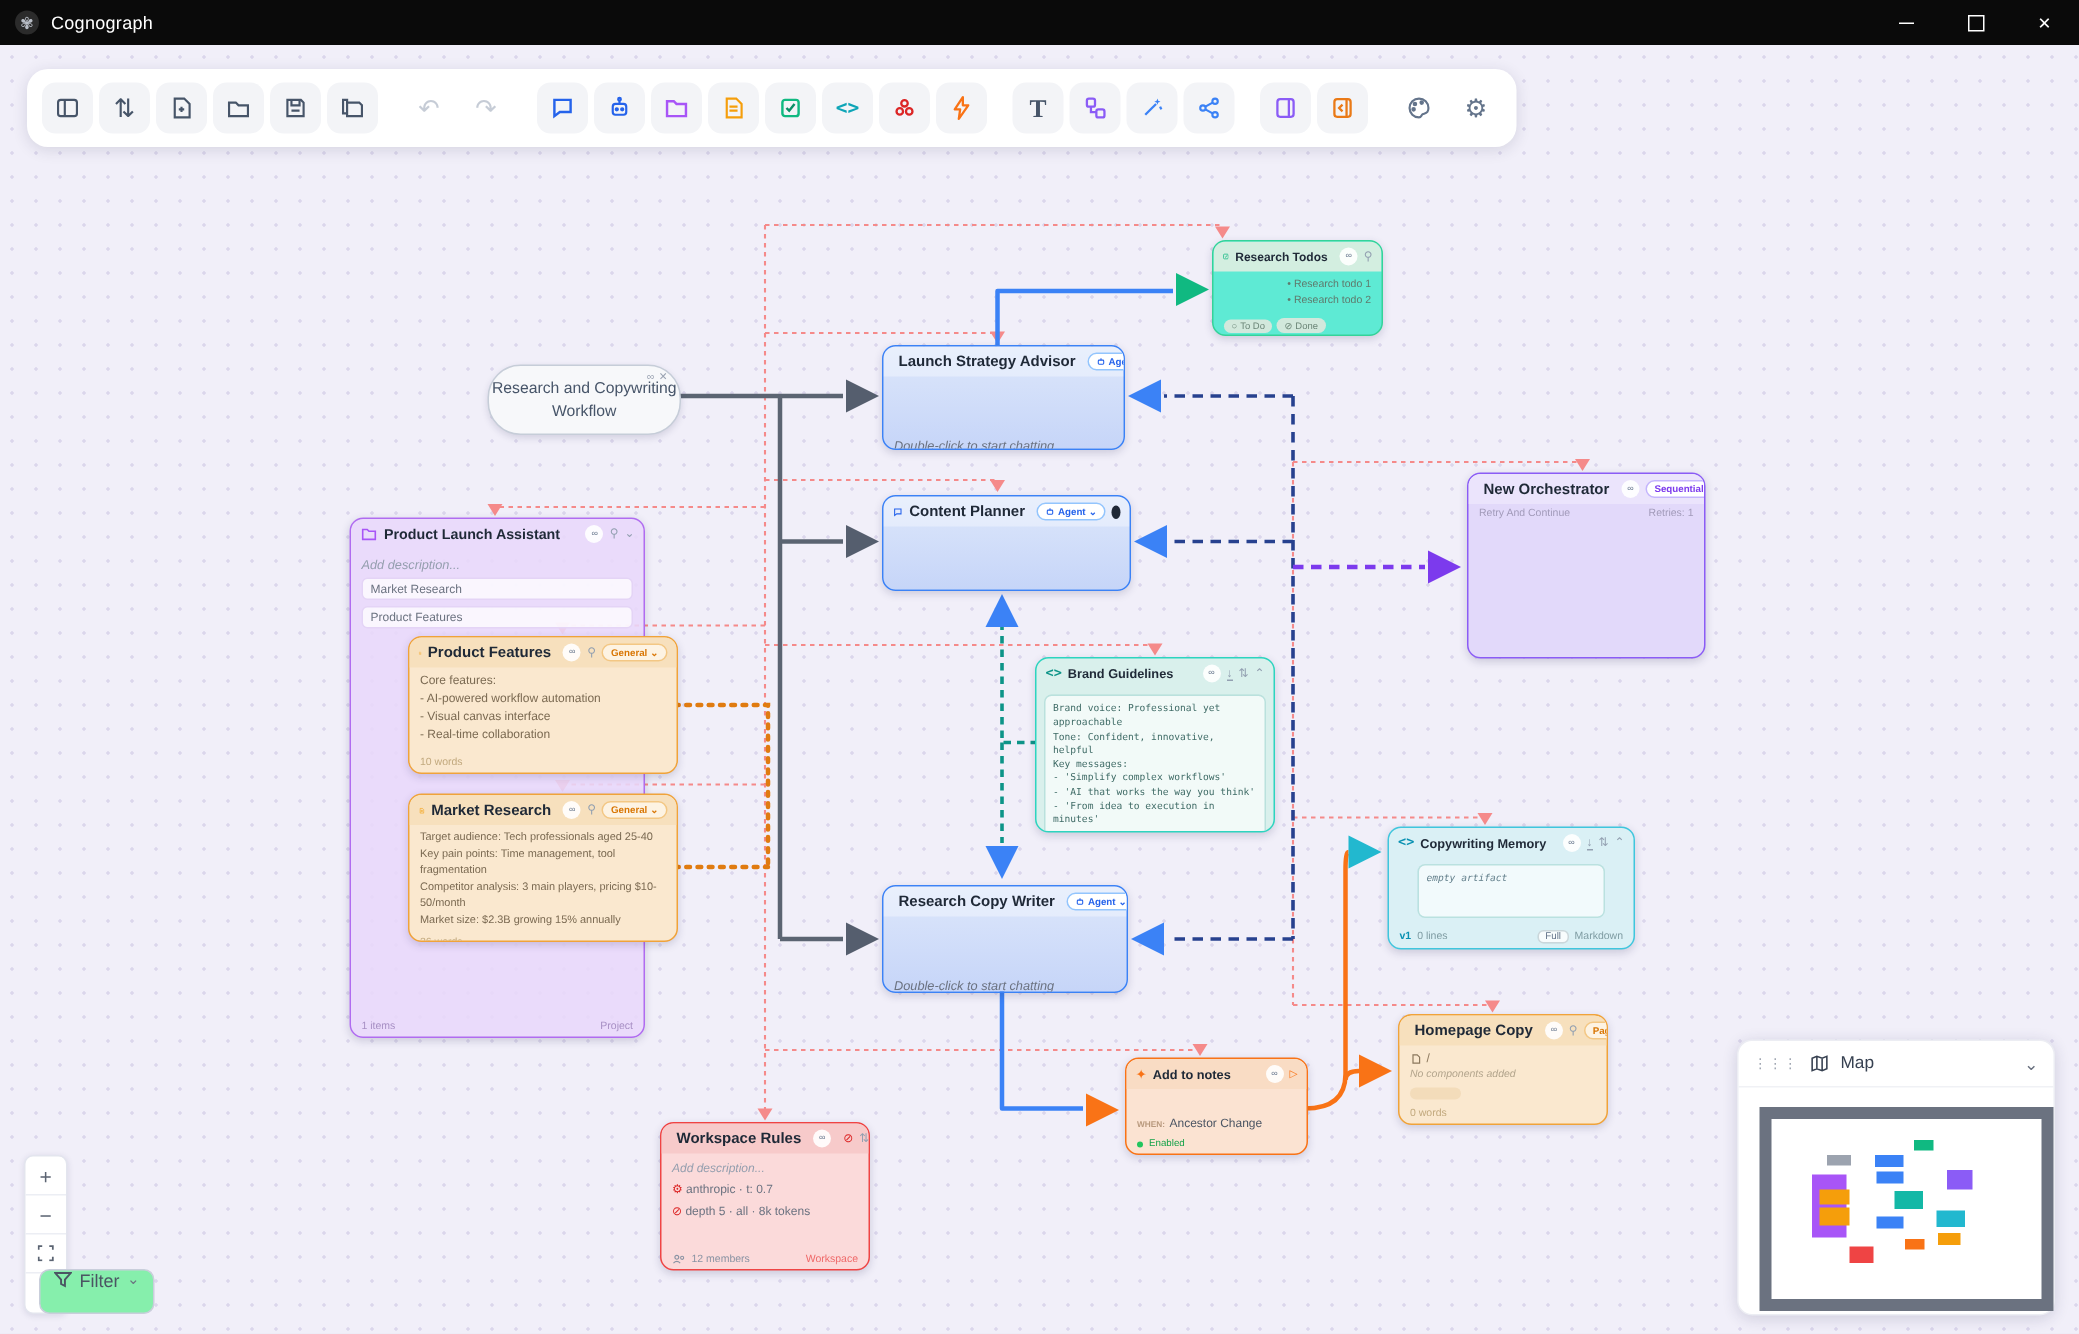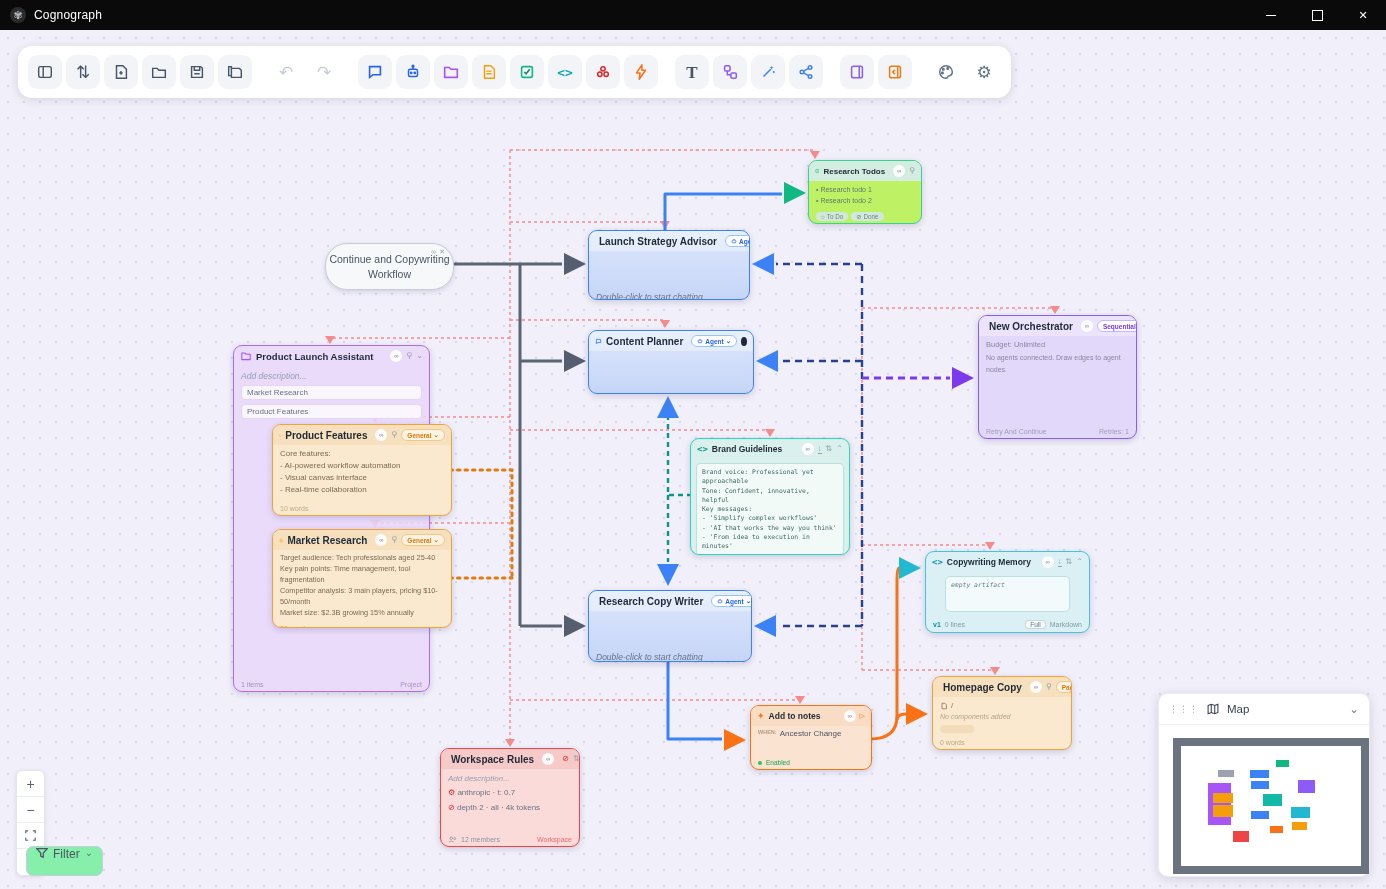--- a/index.html
+++ b/index.html
@@ -41,21 +41,21 @@
     background:#fff;display:flex;align-items:center;gap:2px;white-space:nowrap;}
   .placeholder{font-style:italic;color:#949eae;}
   .mono{font-family:"DejaVu Sans Mono",monospace;}
   
   .chat{border-color:#3b82f6;background:linear-gradient(#dde7fb,#c6d5f8);}
   .chat .nh{background:rgba(255,255,255,.35);}
   .chat .nb{font-style:italic;font-size:8.5px;color:#6b7280;margin-top:38px;}
   .chat .nf{background:rgba(59,98,190,.08);}
   .dot-avatar{width:9px;height:9px;border-radius:50%;background:#1f2937;}
   
-  .todo{border-color:#34d399;background:#bef264;}
+  .todo{border-color:#34d399;background:#5eead4;text-align:right;}
   .todo .nh{background:#d3eee0;}
   .badge{background:#d2e8dc;border-radius:7px;padding:1px 5px;color:#6b8577;font-size:6.3px;display:flex;gap:2px;align-items:center;}
   
   .orch{border-color:#8b5cf6;background:#e2d9fa;}
   .orch .nh{background:#ebe4fc;}
   
   .proj{border-color:#b06cf0;background:rgba(232,216,250,.88);}
   .proj .row{background:rgba(255,255,255,.75);border:1px solid #e4d4f6;border-radius:4px;
     padding:2px 5px;margin:4px 0;color:#6b7280;font-size:8px;}
   
@@ -339,21 +339,21 @@
   <button class="tb" style="background:none">
       <span class="g" style="color:#64748b">⚙</span>
     </button>
 </div>
 
 <div class="sticky" style="left:325px;top:243px;width:127px;height:45px;">
   <span class="ic">
       <span>∞</span>
       <span>✕</span>
     </span>
-  <span>Continue and Copywriting Workflow</span>
+  <span>Research and Copywriting Workflow</span>
 </div>
 
 <div class="node todo" style="left:808px;top:160px;width:112px;height:62px;">
   <div class="nh">
     <svg width="10" height="10" viewBox="0 0 20 20" fill="none" stroke="#10b981" stroke-width="2.2">
         <rect x="3" y="3" width="14" height="14" rx="3"></rect>
         <path d="M7 10 l2.5 2.5 L14 6"></path>
       </svg>
     <span class="t" style="font-size:8px">Research Todos</span>
     <span class="sp"></span>
@@ -466,24 +466,20 @@
       </svg>
     <span class="t">New Orchestrator</span>
     <span class="sp"></span>
     <span class="cb" style="font-size:6px">∞</span>
     <span class="pill" style="border-color:#c4b5fd;color:#7c3aed">
         <span>Sequential</span>
         <span>⌄</span>
       </span>
 
   </div>
-  <div class="nb" style="font-size:7.5px;color:#8b85a3;line-height:1.7">
-    <div>Budget: Unlimited</div>
-    <div style="font-size:7px">No agents connected. Draw edges to agent nodes.</div>
-  </div>
   <div class="nf" style="color:#a29bba">
     <span>Retry And Continue</span>
     <span class="sp"></span>
     <span>Retries: 1</span>
   </div>
 </div>
 
 <div class="node proj" style="left:233px;top:345px;width:195px;height:345px;">
   <div class="nh">
     <svg width="12" height="12" viewBox="0 0 20 20" fill="none" stroke="#a855f7" stroke-width="1.8">
@@ -606,21 +602,21 @@
 </div>
 
 <div class="node trig" style="left:750px;top:705px;width:120px;height:63px;">
   <div class="nh">
     <span style="color:#f97316;font-size:9px">✦</span>
     <span class="t" style="font-size:8.5px">Add to notes</span>
     <span class="sp"></span>
     <span class="cb" style="font-size:6px">∞</span>
     <span style="color:#f97316;font-size:7px">▷</span>
   </div>
-  <div class="nb" style="display:flex;align-items:flex-start;gap:3px">
+  <div class="nb" style="display:flex;align-items:flex-end;gap:3px">
     <span style="font-size:5.5px;color:#b99a7e;font-weight:bold">WHEN:</span>
     <span style="font-size:8px;color:#4b5563">Ancestor Change</span>
   </div>
   <div class="nf" style="color:#16a34a;font-size:6.5px">
     <span style="width:4px;height:4px;border-radius:50%;background:#22c55e;display:inline-block"></span>
     <span>Enabled</span>
   </div>
 </div>
 
 <div class="node note" style="left:932px;top:676px;width:138px;height:72px;">
@@ -666,21 +662,21 @@
     <svg width="10" height="7" viewBox="0 0 12 8">
         <path d="M1 4 Q6 0 11 4 Q6 8 1 4 Z" fill="none" stroke="#6b7280" stroke-width="1"></path>
         <circle cx="6" cy="4" r="1.4" fill="#6b7280"></circle>
       </svg>
     <span class="mi" style="color:#dc2626">⊘</span>
     <span class="mi">⇅</span>
   </div>
   <div class="nb" style="line-height:1.8">
     <div class="placeholder">Add description...</div>
     <div style="color:#6b7280"><span style="color:#dc2626">⚙</span> <span>anthropic · t: 0.7</span></div>
-    <div style="color:#6b7280"><span style="color:#dc2626">⊘</span> <span>depth 2 · all · 4k tokens</span></div>
+    <div style="color:#6b7280"><span style="color:#dc2626">⊘</span> <span>depth 5 · all · 8k tokens</span></div>
   </div>
   <div class="nf">
     <svg width="9" height="7" viewBox="0 0 14 10">
         <circle cx="5" cy="3" r="2" fill="none" stroke="#8a93a3" stroke-width="1.2"></circle>
         <path d="M1.5 9 Q5 5.5 8.5 9" fill="none" stroke="#8a93a3" stroke-width="1.2"></path>
         <circle cx="10.5" cy="3.5" r="1.6" fill="none" stroke="#8a93a3" stroke-width="1.1"></circle>
       </svg>
     <span>12 members</span>
     <span class="sp"></span>
     <span style="color:#ef6a6a">Workspace</span>

